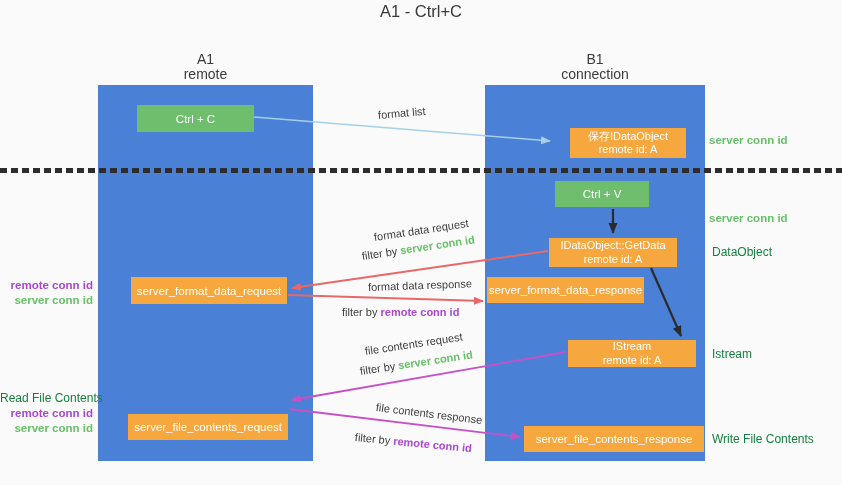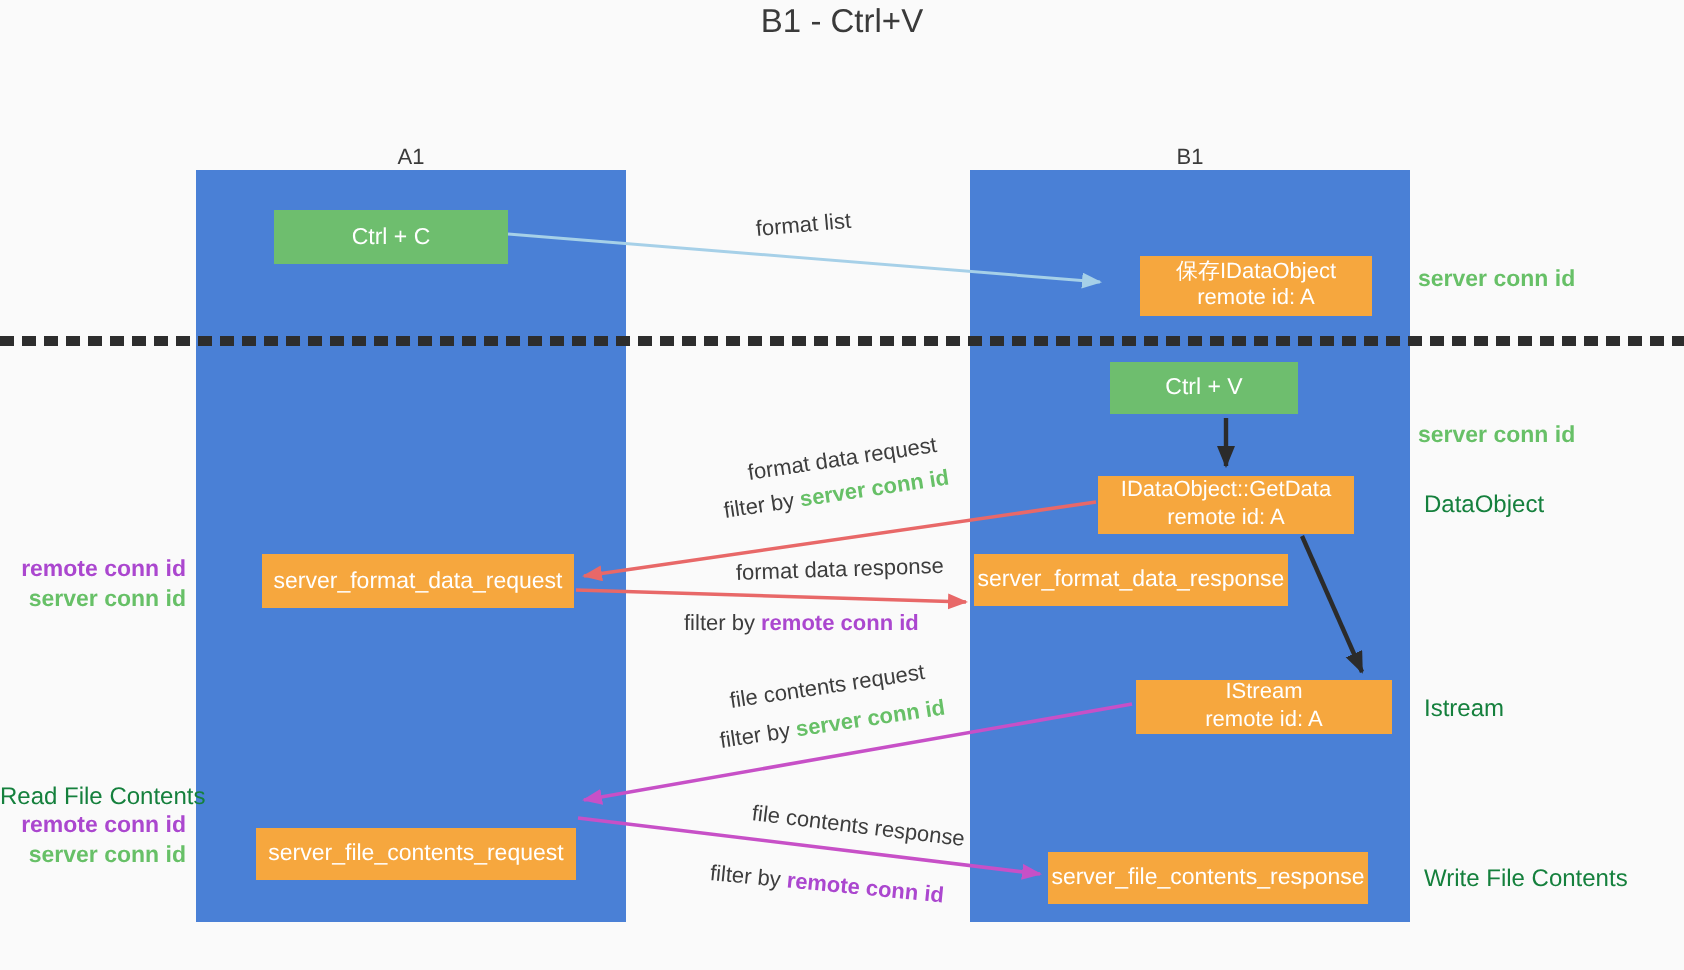--- a/index.html
+++ b/index.html
@@ -15,22 +15,22 @@
   }
   .title {
     position:absolute; left:0; top:9; width:842px;
     text-align:center; font-size:16.5px; line-height:22px; color:#3a3a3a;
   }
   .col {
     position:absolute; top:85px; height:376px;
     background:#4a80d6;
   }
   .col-header {
-    position:absolute; top:72px; text-align:center;
-    font-size:11px; line-height:15px; color:#3b3b3b;
+    position:absolute; top:52px; text-align:center;
+    font-size:14px; line-height:15px; color:#3b3b3b;
   }
   .dotted-line {
     position:absolute; left:0; top:168px; width:842px; height:5px;
     background:repeating-linear-gradient(90deg,#2d2d2d 0 7px,transparent 7px 11px);
   }
   .box {
     position:absolute; display:flex; align-items:center; justify-content:center;
     color:#ffffff; text-align:left; font-size:11.5px; white-space:nowrap;
   }
   .box.green  { background:#6ebe6e; }
@@ -49,25 +49,26 @@
     font-size:11px; color:#3d3d3d; transform-origin:left center;
   }
   svg.arrows { position:absolute; left:0; top:0; pointer-events:none; }
 </style>
 </head>
 <body>
 
 <div id="canvas">
 
   <div class="title">
-    <div>B1 - Ctrl+V</div>
+    <div>A1 - Ctrl+C</div>
   </div>
 
   <div class="col-header" style="left:98px;width:215px;">
     <div>A1</div>
+    <div>remote</div>
   </div>
   <div class="col-header" style="left:485px;width:220px;">
     <div>B1</div>
     <div>connection</div>
   </div>
 
   <div class="col" style="left:98px;width:215px;"></div>
   <div class="col" style="left:485px;width:220px;"></div>
 
   <div class="dotted-line"></div>
@@ -124,21 +125,21 @@
 
   <div class="box orange two-line" style="left:568px;top:340px;width:128px;height:27px;">
     <span>IStream</span>
     <span>remote id: A</span>
   </div>
 
   <div class="box orange" style="left:128px;top:414px;width:160px;height:26px;">
     <span>server_file_contents_request</span>
   </div>
 
-  <div class="box orange" style="left:524px;top:426px;width:160px;height:26px;">
+  <div class="box orange" style="left:524px;top:426px;width:180px;height:26px;">
     <span>server_file_contents_response</span>
   </div>
 
   <div class="arrow-label" style="left:378px;top:109px;transform:rotate(-5deg);">format list</div>
 
   <div class="arrow-label" style="left:374px;top:231px;transform:rotate(-8.5deg);">format data request</div>
   <div class="arrow-label" style="left:362px;top:250px;transform:rotate(-8.5deg);">
     <span>filter by</span>
     <span class="green-label">server conn id</span>
   </div>

